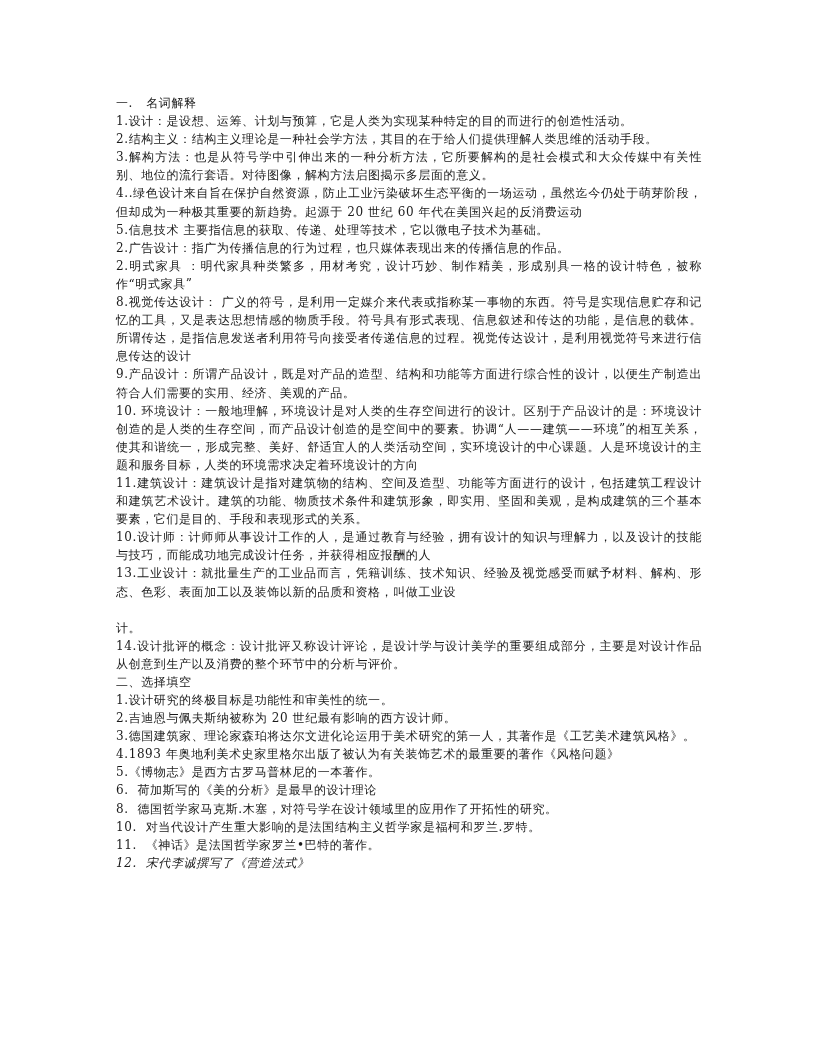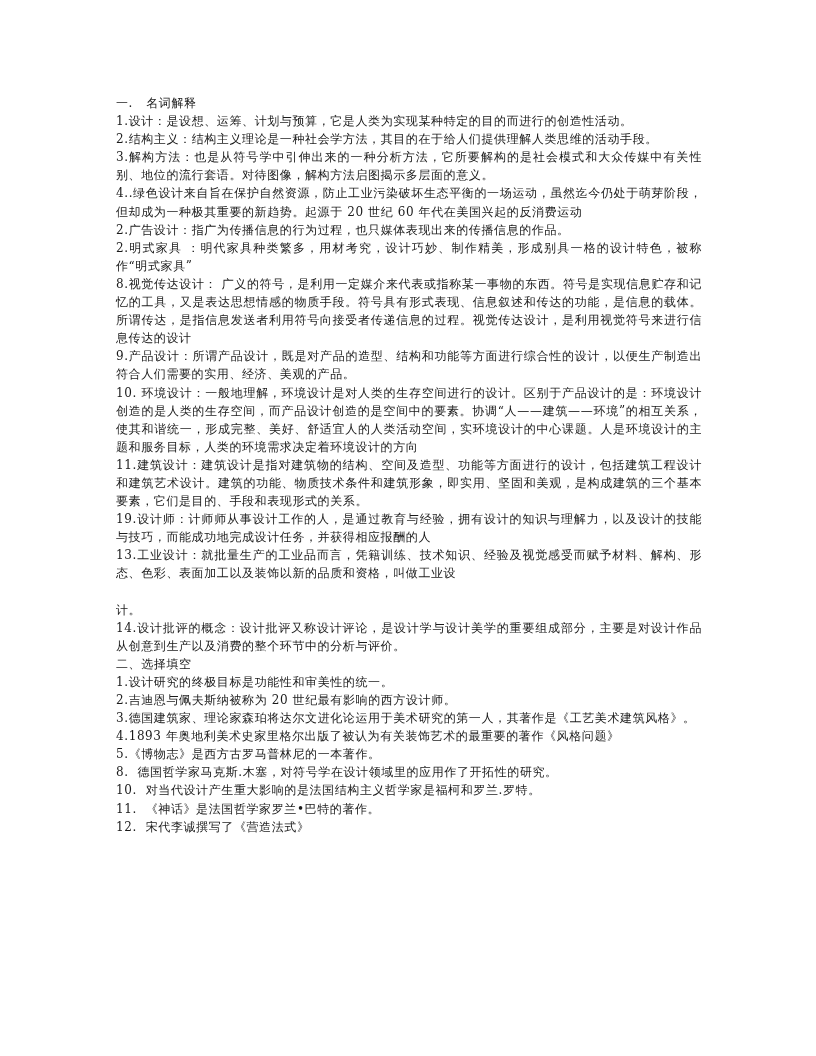--- a/index.html
+++ b/index.html
@@ -20,35 +20,37 @@
 </style>
 </head>
 <body>
 
 <div class="page">
   <p class="line" style="white-space:pre;">一.   名词解释</p>
   <p class="line">1.设计：是设想、运筹、计划与预算，它是人类为实现某种特定的目的而进行的创造性活动。</p>
   <p class="line">2.结构主义：结构主义理论是一种社会学方法，其目的在于给人们提供理解人类思维的活动手段。</p>
   <p class="line">3.解构方法：也是从符号学中引伸出来的一种分析方法，它所要解构的是社会模式和大众传媒中有关性别、地位的流行套语。对待图像，解构方法启图揭示多层面的意义。</p>
   <p class="line">4..绿色设计来自旨在保护自然资源，防止工业污染破坏生态平衡的一场运动，虽然迄今仍处于萌芽阶段，但却成为一种极其重要的新趋势。起源于 20 世纪 60 年代在美国兴起的反消费运动</p>
+  <p class="line">5.信息技术 主要指信息的获取、传递、处理等技术，它以微电子技术为基础。</p>
   <p class="line">2.广告设计：指广为传播信息的行为过程，也只媒体表现出来的传播信息的作品。</p>
   <p class="line">2.明式家具 ：明代家具种类繁多，用材考究，设计巧妙、制作精美，形成别具一格的设计特色，被称作“明式家具”</p>
   <p class="line">8.视觉传达设计： 广义的符号，是利用一定媒介来代表或指称某一事物的东西。符号是实现信息贮存和记忆的工具，又是表达思想情感的物质手段。符号具有形式表现、信息叙述和传达的功能，是信息的载体。所谓传达，是指信息发送者利用符号向接受者传递信息的过程。视觉传达设计，是利用视觉符号来进行信息传达的设计</p>
   <p class="line">9.产品设计：所谓产品设计，既是对产品的造型、结构和功能等方面进行综合性的设计，以便生产制造出符合人们需要的实用、经济、美观的产品。</p>
   <p class="line">10. 环境设计：一般地理解，环境设计是对人类的生存空间进行的设计。区别于产品设计的是：环境设计创造的是人类的生存空间，而产品设计创造的是空间中的要素。协调“人——建筑——环境”的相互关系，使其和谐统一，形成完整、美好、舒适宜人的人类活动空间，实环境设计的中心课题。人是环境设计的主题和服务目标，人类的环境需求决定着环境设计的方向</p>
   <p class="line">11.建筑设计：建筑设计是指对建筑物的结构、空间及造型、功能等方面进行的设计，包括建筑工程设计和建筑艺术设计。建筑的功能、物质技术条件和建筑形象，即实用、坚固和美观，是构成建筑的三个基本要素，它们是目的、手段和表现形式的关系。</p>
-  <p class="line">19.设计师：计师师从事设计工作的人，是通过教育与经验，拥有设计的知识与理解力，以及设计的技能与技巧，而能成功地完成设计任务，并获得相应报酬的人</p>
+  <p class="line">10.设计师：计师师从事设计工作的人，是通过教育与经验，拥有设计的知识与理解力，以及设计的技能与技巧，而能成功地完成设计任务，并获得相应报酬的人</p>
   <p class="line">13.工业设计：就批量生产的工业品而言，凭籍训练、技术知识、经验及视觉感受而赋予材料、解构、形态、色彩、表面加工以及装饰以新的品质和资格，叫做工业设</p>
   <div class="gap"></div>
   <p class="line">计。</p>
   <p class="line">14.设计批评的概念：设计批评又称设计评论，是设计学与设计美学的重要组成部分，主要是对设计作品从创意到生产以及消费的整个环节中的分析与评价。</p>
 
   <p class="line">二、选择填空</p>
   <p class="line">1.设计研究的终极目标是功能性和审美性的统一。</p>
   <p class="line">2.吉迪恩与佩夫斯纳被称为 20 世纪最有影响的西方设计师。</p>
   <p class="line">3.德国建筑家、理论家森珀将达尔文进化论运用于美术研究的第一人，其著作是《工艺美术建筑风格》。</p>
   <p class="line">4.1893 年奥地利美术史家里格尔出版了被认为有关装饰艺术的最重要的著作《风格问题》</p>
   <p class="line">5.《博物志》是西方古罗马普林尼的一本著作。</p>
+  <p class="line" style="white-space:pre-wrap;">6.  荷加斯写的《美的分析》是最早的设计理论</p>
   <p class="line" style="white-space:pre-wrap;">8.  德国哲学家马克斯.木塞，对符号学在设计领域里的应用作了开拓性的研究。</p>
   <p class="line" style="white-space:pre-wrap;">10.  对当代设计产生重大影响的是法国结构主义哲学家是福柯和罗兰.罗特。</p>
   <p class="line" style="white-space:pre-wrap;">11.  《神话》是法国哲学家罗兰•巴特的著作。</p>
-  <p class="line" style="white-space:pre-wrap;">12.  宋代李诚撰写了《营造法式》</p>
+  <p class="line" style="white-space:pre-wrap;font-style:italic;">12.  宋代李诚撰写了《营造法式》</p>
 </div>
 
 </body></html>

